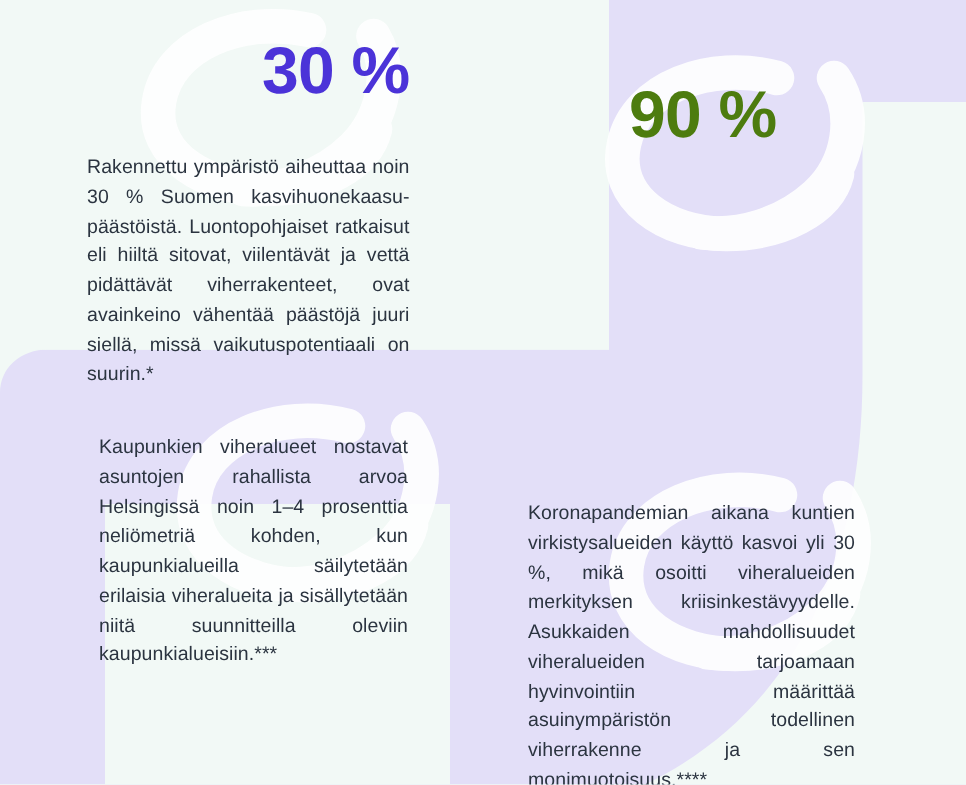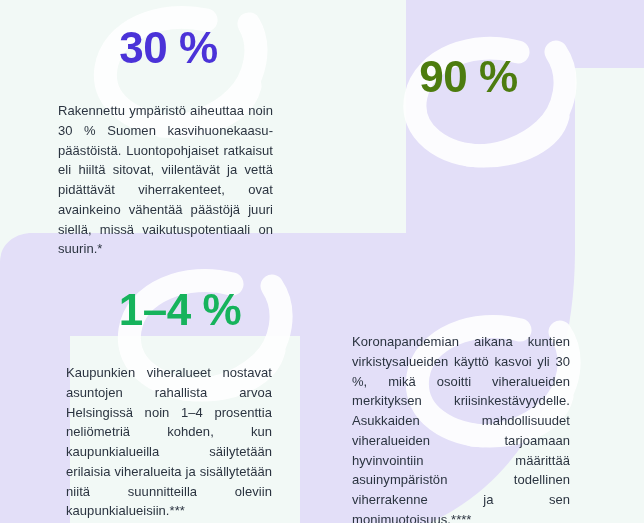--- a/index.html
+++ b/index.html
@@ -57,21 +57,21 @@
   }
 
   
   #block-30 {
     left: 58px;
     top: 26px;
     width: 215px;
   }
   #block-30 .stat-figure {
     color: #4B33D8;
-    text-align: center;
+    text-align: right;
     padding-left: 6px;
     margin-bottom: 31px;
   }
 
   
   #block-90 {
     left: 352px;
     top: 55px;
     width: 215px;
   }
@@ -190,21 +190,20 @@
   <div class="stat-block" id="block-30">
     <div class="stat-figure">30 %</div>
     <p class="stat-body">Rakennettu ympäristö aiheuttaa noin 30 % Suomen kasvihuonekaasu­päästöistä. Luontopohjaiset ratkaisut eli hiiltä sitovat, viilentävät ja vettä pidättävät viherrakenteet, ovat avainkeino vähentää päästöjä juuri siellä, missä vaikutuspotentiaali on suurin.*</p>
   </div>
 
   <div class="stat-block" id="block-90">
     <div class="stat-figure">90 %</div>
   </div>
 
   <div class="stat-block" id="block-14">
-    <div class="stat-figure">1–4 %</div>
     <p class="stat-body">Kaupunkien viheralueet nostavat asuntojen rahallista arvoa Helsingissä noin 1–4 prosenttia neliömetriä kohden, kun kaupunkialueilla säilytetään erilaisia viheralueita ja sisällytetään niitä suunnitteilla oleviin kaupunkialueisiin.***</p>
   </div>
 
   <div class="stat-block" id="block-plus30">
     <p class="stat-body">Koronapandemian aikana kuntien virkistysalueiden käyttö kasvoi yli 30 %, mikä osoitti viheralueiden merkityksen kriisinkestävyydelle. Asukkaiden mahdollisuudet viheralueiden tarjoamaan hyvinvointiin määrittää asuinympäristön todellinen viherrakenne ja sen monimuotoisuus.****</p>
   </div>
 
 </div>
 
 </body></html>

